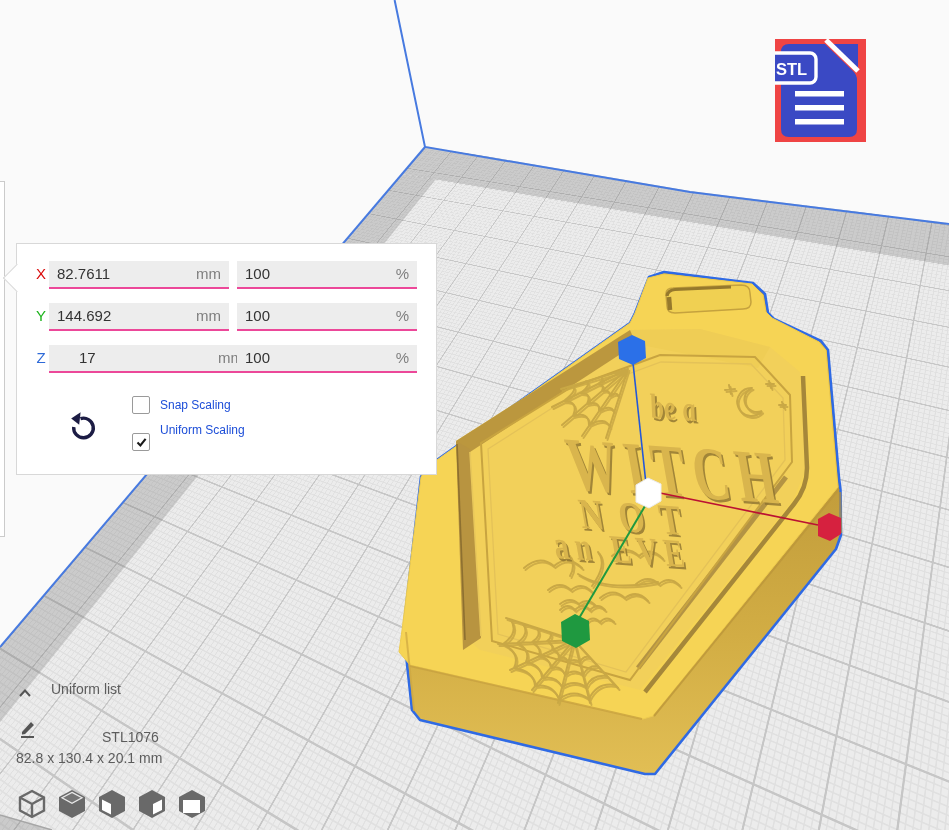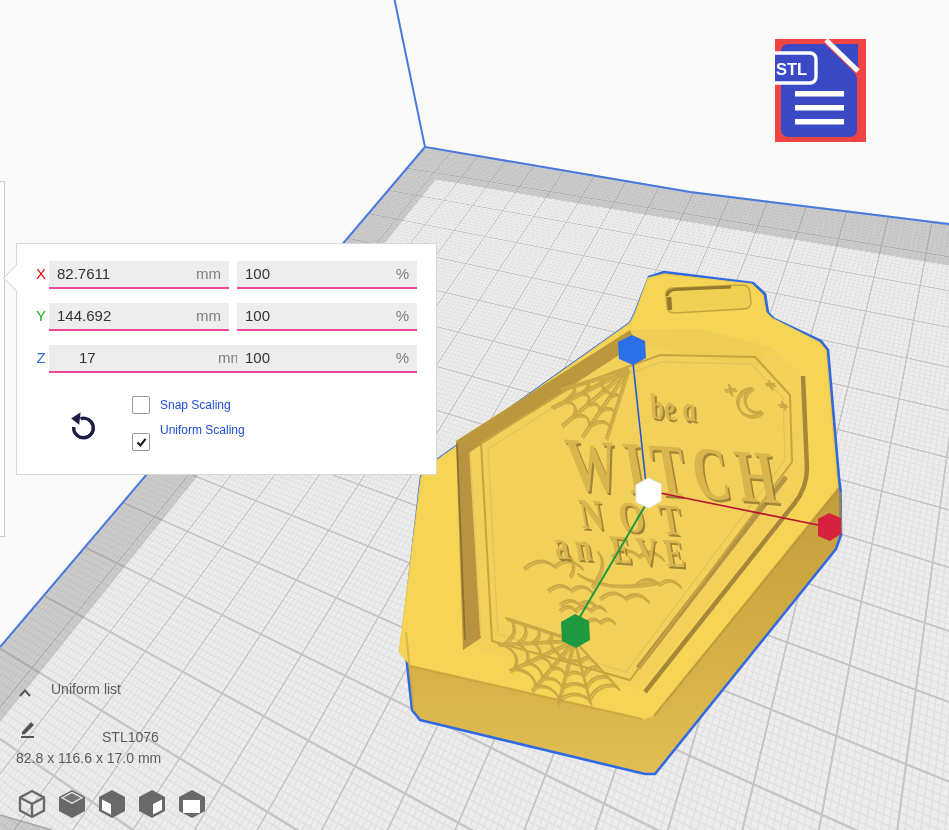--- a/index.html
+++ b/index.html
@@ -184,21 +184,21 @@
 <div class="abs" id="bottomui" style="left:0;top:676px;width:300px;height:154px;">
   <svg class="abs" style="left:18px;top:12px;" width="14" height="10" viewBox="0 0 14 10">
       <path d="M2,8 L7,2.5 L12,8" stroke="#555" stroke-width="2" fill="none"></path>
     </svg>
   <div class="abs gtx" style="left:51px;top:5px;font-size:14px;">Uniform list</div>
   <svg class="abs" style="left:19px;top:44px;" width="18" height="18" viewBox="0 0 18 18">
     <path d="M3,12 L12,2 L15,5 L6,14 Z M3,12 L3,14.5 L6,14" fill="#555"></path>
     <rect x="2" y="16" width="13" height="2" fill="#555"></rect>
   </svg>
   <div class="abs gtx" style="left:58px;top:53px;font-size:14px;margin-left:44px;">STL1076</div>
-  <div class="abs gtx" style="left:16px;top:74px;font-size:14px;">82.8 x 116.6 x 17.0 mm</div>
+  <div class="abs gtx" style="left:16px;top:74px;font-size:14px;">82.8 x 130.4 x 20.1 mm</div>
   <g></g>
   <svg class="abs" style="left:18px;top:113px;" width="190" height="32" viewBox="0 0 190 32">
     <g stroke="#696969" stroke-width="2.4" fill="none">
       <path d="M14,2 L26,8.5 L26,21.5 L14,28 L2,21.5 L2,8.5 Z M2,8.5 L14,15 L26,8.5 M14,15 L14,28"></path>
     </g>
     <g transform="translate(40,0)" fill="#696969">
       <path d="M14,1 L27,8 L27,22 L14,29 L1,22 L1,8 Z"></path>
       <path d="M14,3.4 L24,8.8 L14,14.2 L4,8.8 Z" fill="#757575" stroke="#e8e8e8" stroke-width="1.3"></path>
     </g>
     <g transform="translate(80,0)">

